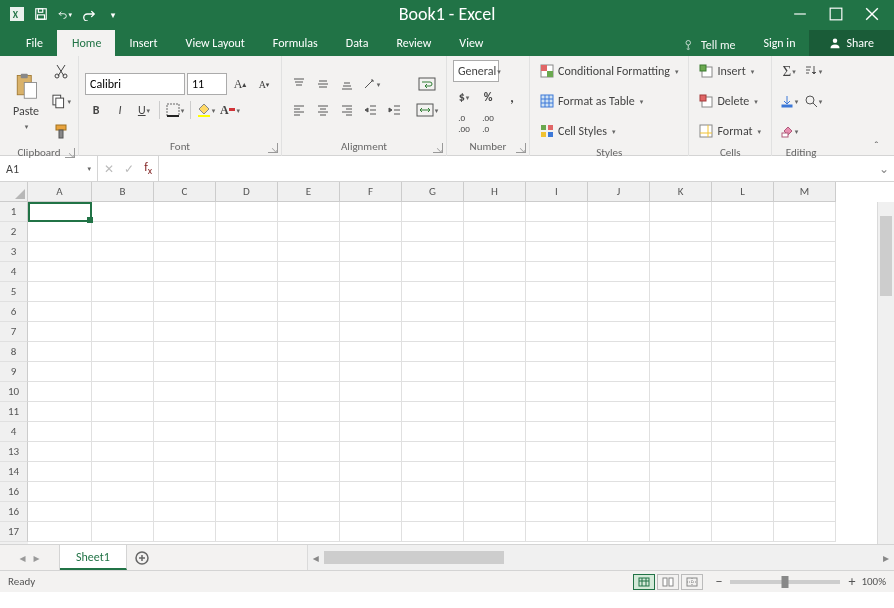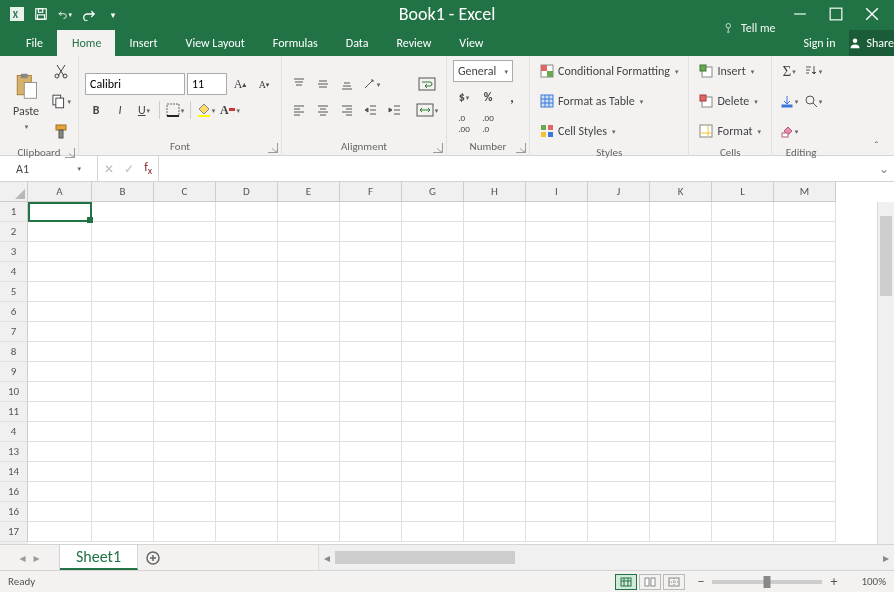--- a/index.html
+++ b/index.html
@@ -10,23 +10,23 @@
 .qat { display: flex; align-items: center; gap: 10px; padding-left: 10px; }
 .qat .icon, .winbtns .icon { width: 14px; height: 14px; display: flex; align-items: center; justify-content: center; }
 .title { position: absolute; left: 50%; transform: translateX(-50%); font-size: 18px; }
 .winbtns { margin-left: auto; display: flex; gap: 22px; padding-right: 15px; }
 
 
 .tabsbar { height: 28px; background: #217346; display: flex; align-items: flex-end; padding-left: 12px; color: #fff; font-size: 12px; }
 .tab { padding: 6px 14px; cursor: pointer; }
 .tab.active { background: #f3f2f1; color: #217346; font-weight: 400; padding-left: 15px; }
 .tabsbar .spacer { flex: 1; }
-.tellme { display: flex; align-items: center; gap: 6px; padding: 0 14px 21px; opacity: .95; }
+.tellme { display: flex; align-items: center; gap: 6px; padding: 0 14px 4px; opacity: .95; }
 .signin { padding: 6px 14px; }
-.share { background: #1a5c38; padding: 6px 0; display: flex; align-items: center; gap: 5px; }
+.share { background: #1a5c38; padding: 6px 20px; display: flex; align-items: center; gap: 5px; }
 
 
 .ribbon { height: 100px; background: #f3f2f1; border-bottom: 1px solid #d4d4d4; display: flex; position: relative; }
 .group { border-right: 1px solid #e1e1e1; display: flex; flex-direction: column; height: 100px; }
 .group-body { flex: 1; display: flex; align-items: center; padding: 4px 6px; gap: 4px; }
 .group-label { height: 18px; font-size: 11px; color: #666; display: flex; align-items: center; justify-content: center; position: relative; padding-bottom: 2px; }
 .dlg { position: absolute; right: 3px; bottom: 3px; width: 10px; height: 10px; border: 1px solid #999; border-top: none; border-left: none; }
 .dlg::after { content: '↘'; font-size: 8px; position: absolute; right: -1px; bottom: -3px; color: #999; }
 
 .bigbtn { display: flex; flex-direction: column; align-items: center; justify-content: center; gap: 4px; padding: 0 6px; height: 66px; }
@@ -34,27 +34,27 @@
 
 .col { display: flex; flex-direction: column; gap: 8px; justify-content: center; }
 .row { display: flex; align-items: center; gap: 2px; }
 .smbtn { width: 22px; height: 22px; display: flex; align-items: center; justify-content: center; border: 1px solid transparent; }
 .smlbl { height: 22px; display: flex; align-items: center; gap: 4px; padding: 0 4px; font-size: 12px; white-space: nowrap; }
 .dd { font-size: 7px; color: #666; margin-left: 1px; }
 
 select, .combo { border: 1px solid #ababab; background: #fff; height: 22px; font-size: 12px; padding: 0 4px; }
 .combo.font { width: 100px; }
 .combo.size { width: 40px; }
-.combo.numfmt { width: 60px; display: flex; align-items: center; justify-content: space-between; }
+.combo.numfmt { width: 46px; display: flex; align-items: center; justify-content: space-between; }
 
 .ribbon-collapse { position: absolute; right: 6px; bottom: 2px; width: 14px; height: 14px; color: #666; }
 
 
 .fbar { height: 26px; border-bottom: 1px solid #d4d4d4; display: flex; align-items: stretch; background: #fff; }
-.namebox { width: 98px; border-right: 1px solid #d4d4d4; display: flex; align-items: center; padding: 0 16px; justify-content: space-between; }
+.namebox { width: 98px; border-right: 1px solid #d4d4d4; display: flex; align-items: center; padding: 0 6px; justify-content: space-between; }
 .fbtns { display: flex; align-items: center; border-right: 1px solid #d4d4d4; padding: 0 6px; gap: 10px; color: #bbb; }
 .finput { flex: 1; display: flex; align-items: center; padding: 0 6px; }
 .fexpand { width: 20px; border-left: 0; display: flex; align-items: center; justify-content: center; color: #888; }
 
 
 .gridwrap { height: 362px; display: flex; flex-direction: column; position: relative; }
 .corner { width: 28px; height: 20px; background: #f0f0f0; border-right: 1px solid #ccc; border-bottom: 1px solid #ccc; position: relative; }
 .corner::after { content: ''; position: absolute; right: 2px; bottom: 2px; border: 5px solid transparent; border-right-color: #b7b7b7; border-bottom-color: #b7b7b7; }
 .colheads { display: flex; height: 20px; background: #f0f0f0; }
 .ch { width: 62px; border-right: 1px solid #ccc; border-bottom: 1px solid #ccc; display: flex; align-items: center; justify-content: center; font-size: 11px; color: #555; }
@@ -68,21 +68,21 @@
 .cell.first { width: 64px; }
 .sel { position: absolute; left: 0; top: 0; width: 64px; height: 20px; border: 2px solid #217346; pointer-events: none; }
 .sel::after { content: ''; position: absolute; right: -3px; bottom: -3px; width: 6px; height: 6px; background: #217346; }
 
 .vscroll { position: absolute; right: 0; top: 20px; bottom: 0; width: 17px; background: #f0f0f0; border-left: 1px solid #dadada; }
 .vscroll .thumb { position: absolute; left: 2px; right: 2px; top: 14px; height: 80px; background: #cdcdcd; }
 
 
 .sheettabs { height: 26px; border-top: 1px solid #d4d4d4; display: flex; align-items: stretch; background: #f3f2f1; }
 .stnav { width: 60px; display: flex; align-items: center; justify-content: center; gap: 8px; color: #999; border-right: 1px solid #d4d4d4; }
-.sheettab { padding: 0 16px; display: flex; align-items: center; background: #fff; border-right: 1px solid #d4d4d4; border-bottom: 2px solid #217346; color: #217346; font-size: 16px; }
+.sheettab { padding: 0 16px; display: flex; align-items: center; background: #fff; border-right: 1px solid #d4d4d4; border-bottom: 2px solid #217346; color: #217346; font-size: 12px; }
 .addsheet { width: 30px; display: flex; align-items: center; justify-content: center; color: #666; }
 .hscroll { flex: 1; margin-left: 150px; display: flex; align-items: center; background: #f0f0f0; border-left: 1px solid #dadada; position: relative; }
 .hscroll .thumb { position: absolute; left: 16px; width: 180px; top: 6px; bottom: 6px; background: #cdcdcd; }
 .hscroll .arr { width: 16px; text-align: center; color: #888; }
 .hscroll .arr.r { margin-left: auto; }
 
 
 .status { height: 22px; background: #f3f2f1; border-top: 1px solid #d4d4d4; display: flex; align-items: center; padding: 0 8px; font-size: 11px; color: #555; }
 .status .spacer { flex: 1; }
 .viewbtns { display: flex; gap: 2px; margin-right: 12px; }
@@ -877,14 +877,14 @@
           <line x1="6" y1="1" x2="6" y2="9" stroke-dasharray="1"></line>
         </svg>
       </div>
   </div>
   <span style="font-size:14px">−</span>
   <div class="zoomslider">
       <div class="tick"></div>
       <div class="handle"></div>
     </div>
   <span style="font-size:14px">+</span>
-  <span style="margin-left:24px">100%</span>
+  <span style="margin-left:6px">100%</span>
 </div>
 
 </body></html>

